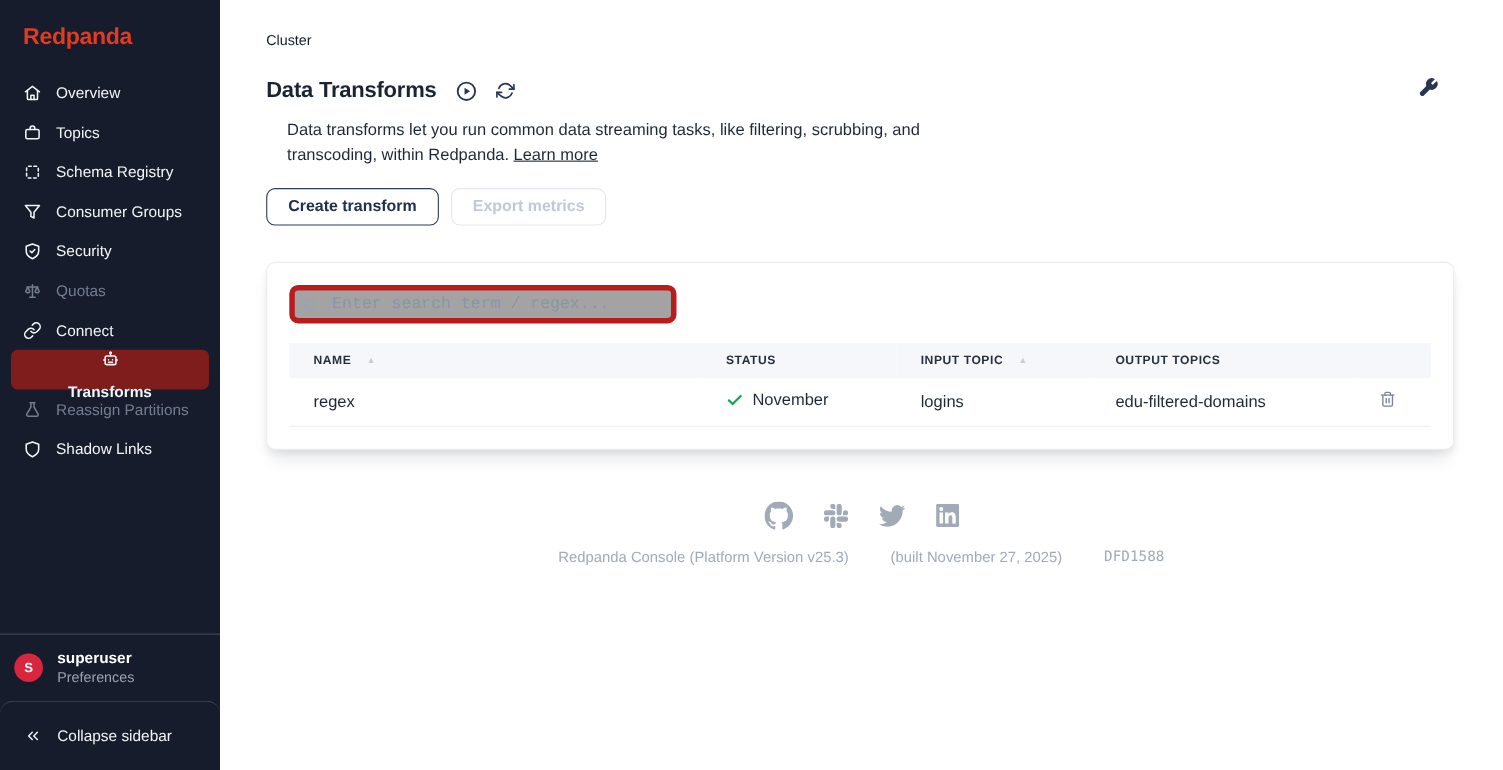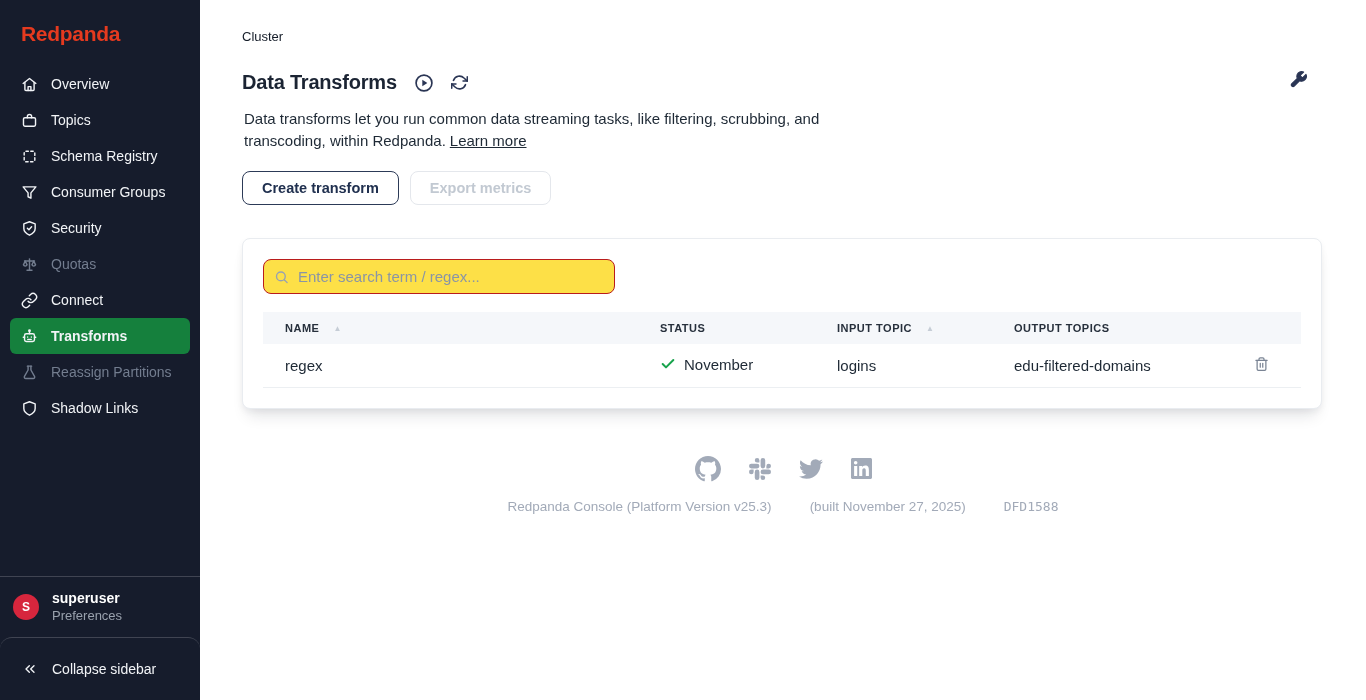--- a/index.html
+++ b/index.html
@@ -22,21 +22,21 @@
     color:#e53a1f;
   }
   .nav { margin-top:20px; padding:0 10px; }
   .nav-item {
     height:36px; display:flex; align-items:center; gap:13px;
     padding:0 11px; border-radius:6px;
     font-size:14px; color:#f2f4f7; cursor:pointer; white-space:nowrap;
   }
   .nav-item .nicon { width:17px; height:17px; display:flex; align-items:center; justify-content:center; flex:none; }
   .nav-item .nicon svg { width:17px; height:17px; }
-  .nav-item.active { background:#15803d; font-weight:700; }
+  .nav-item.active { background:#7f1d1d; font-weight:700;flex-direction:column; }
   .nav-item.muted { color:#737d8f; cursor:default; }
   .user-section {
     margin-top:auto;
     border-top:1px solid rgba(255,255,255,0.18);
     padding:13px 0 14px 13px;
     display:flex; align-items:center; gap:13px;
   }
   .avatar {
     width:26px; height:26px; border-radius:50%;
     background:#d7263d; color:#fff;
@@ -67,21 +67,21 @@
   .icon-btn {
     background:none; border:none; padding:0; cursor:pointer;
     color:#2a3554; display:flex; align-items:center;
   }
   .icon-btn svg { display:block; }
   .wrench-wrap {
     position:absolute; top:70px; right:58px;
     color:#2a3554; cursor:pointer;
   }
   .desc {
-    margin:14px 0 0 44px; max-width:592px;
+    margin:14px 0 0 61px; max-width:592px;
     font-size:15px; line-height:21.5px; color:#1e2935;
   }
   .desc a { color:#1e2935; text-decoration:underline; font-weight:500; margin-left:4px; cursor:pointer; }
   .btn-row { margin:20px 0 0 42px; display:flex; gap:11px; }
   .btn {
     height:34px; padding:4px 19px; border-radius:8px;
     font-family:"Liberation Sans", sans-serif;
     font-size:14.5px; font-weight:700; background:#fff; cursor:pointer;
   }
   .btn-outline { border:1px solid #2c3a57; color:#20304f; }
@@ -95,24 +95,24 @@
     box-shadow:0 12px 16px -6px rgba(15,23,42,0.12), 0 3px 6px rgba(15,23,42,0.05);
     padding:20px;
   }
   .search-wrap { position:relative; width:352px; }
   .search-wrap .sicon {
     position:absolute; left:11px; top:50%; transform:translateY(-50%);
     color:#98a2b1; display:flex;
   }
   .search-input {
     width:100%; height:35px;
-    border:1px solid #b91c1c; border-radius:8px;
+    border:5px solid #b91c1c; border-radius:8px;
     padding:0 12px 0 34px;
-    font-family:Liberation Sans, sans-serif;
-    font-size:15px; color:#1e2935; outline:none; background:#fde047;
+    font-family:Liberation Mono, monospace;
+    font-size:15px; color:#1e2935; outline:none; background:#a3a3a3;
   }
   .search-input::placeholder { color:#8a95a5; }
   table { width:100%; table-layout:fixed; border-collapse:collapse; margin-top:18px; }
   col.c-name{width:375px;} col.c-status{width:177px;} col.c-input{width:177px;} col.c-output{width:240px;} col.c-action{width:auto;}
   thead th {
     background:#f5f7fa; height:32px;
     font-size:11px; font-weight:700; letter-spacing:0.5px;
     color:#27303c; text-align:left; padding:0 0 0 22px; white-space:nowrap;
   }
   thead th .sort { color:#c6cdd6; font-size:8px; margin-left:14px; vertical-align:1px; }

